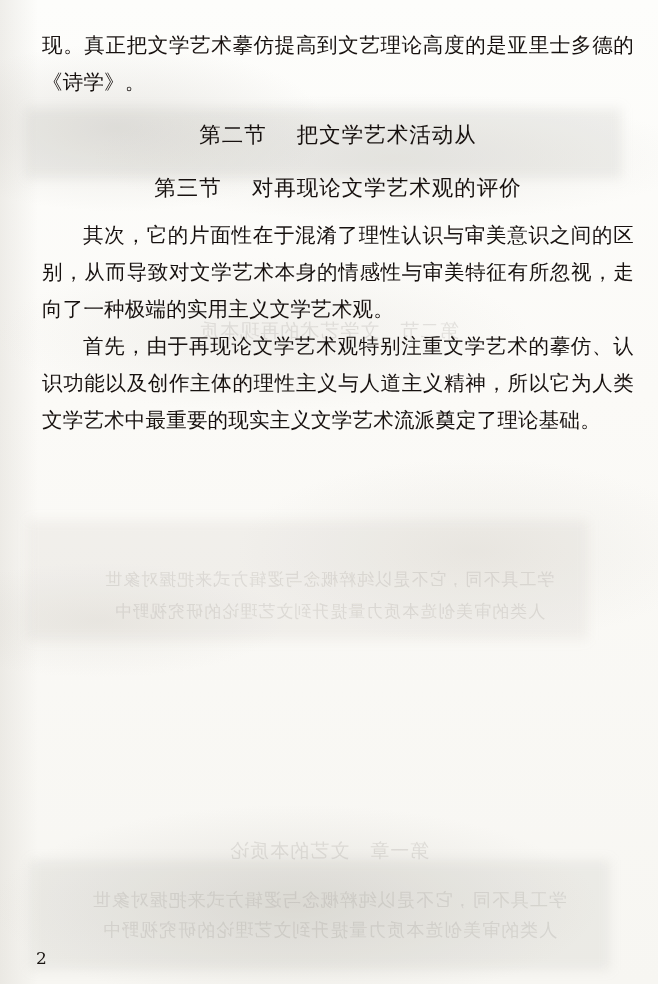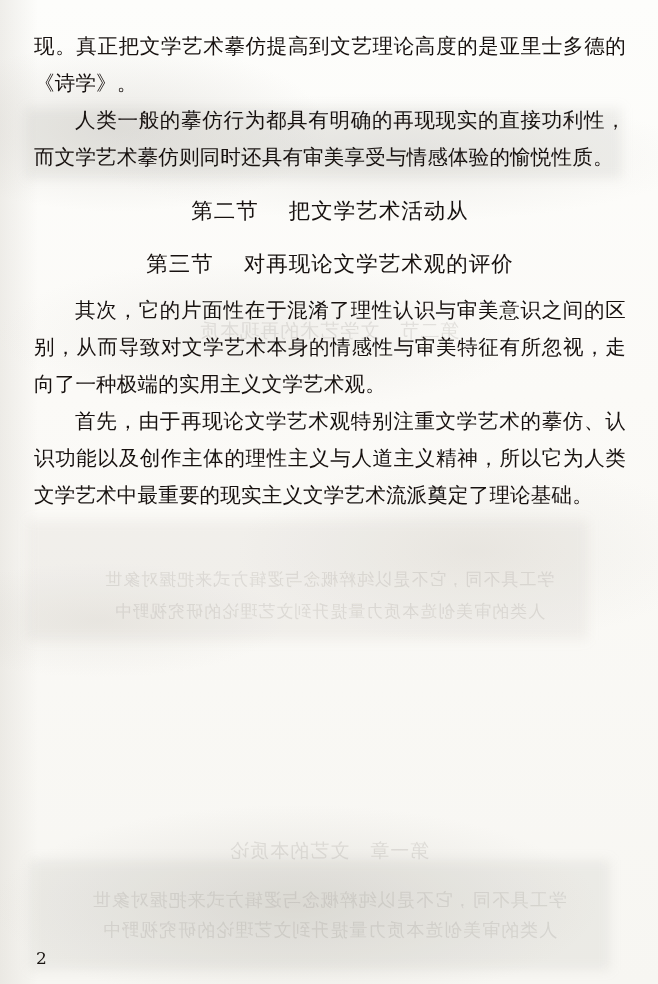--- a/index.html
+++ b/index.html
@@ -42,23 +42,24 @@
     text-align: center;
     pointer-events: none;
     user-select: none;
     transform: scaleX(-1);
     white-space: nowrap;
     overflow: hidden;
   }
 
   .content {
     position: absolute;
-    left: 34px;
+    left: 42px;
     top: 28px;
     width: 592px;
+    font-family: Liberation Mono, monospace;
   }
 
   p {
     margin: 0;
     font-size: 20.5px;
     line-height: 37px;
     letter-spacing: 0.2px;
     text-align: justify;
     text-justify: inter-ideograph;
   }
@@ -108,21 +109,20 @@
   <div class="bleed" style="top:888px; font-size:18px;">学工具不同，它不是以纯粹概念与逻辑方式来把握对象世</div>
   <div class="bleed" style="top:918px; font-size:18px;">人类的审美创造本质力量提升到文艺理论的研究视野中</div>
 
   <div class="smudge" style="left:26px; top:108px; width:596px; height:70px;"></div>
   <div class="smudge" style="left:28px; top:520px; width:560px; height:120px; background:rgba(150,146,138,0.09);"></div>
   <div class="smudge" style="left:30px; top:860px; width:580px; height:110px; background:rgba(150,146,138,0.12);"></div>
 
   <div class="content">
 
     <p>现。真正把文学艺术摹仿提高到文艺理论高度的是亚里士多德的《诗学》。</p>
-    <p class="indent">人类一般的摹仿行为都具有明确的再现现实的直接功利性，而文学艺术摹仿则同时还具有审美享受与情感体验的愉悦性质。</p>
 
     <h2 class="section">
       <span>第二节</span><span class="gap"></span><span>把文学艺术活动从</span>
     </h2>
 
 
     <h2 class="section">
       <span>第三节</span><span class="gap"></span><span>对再现论文学艺术观的评价</span>
     </h2>
 

